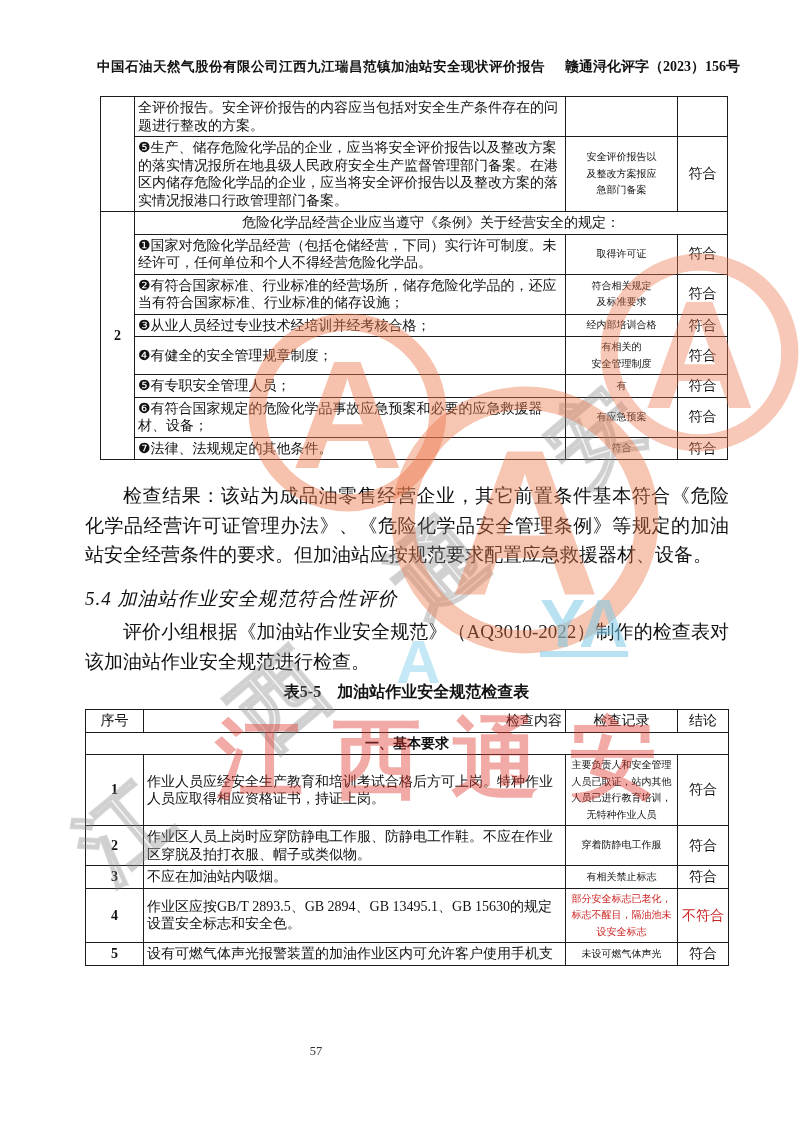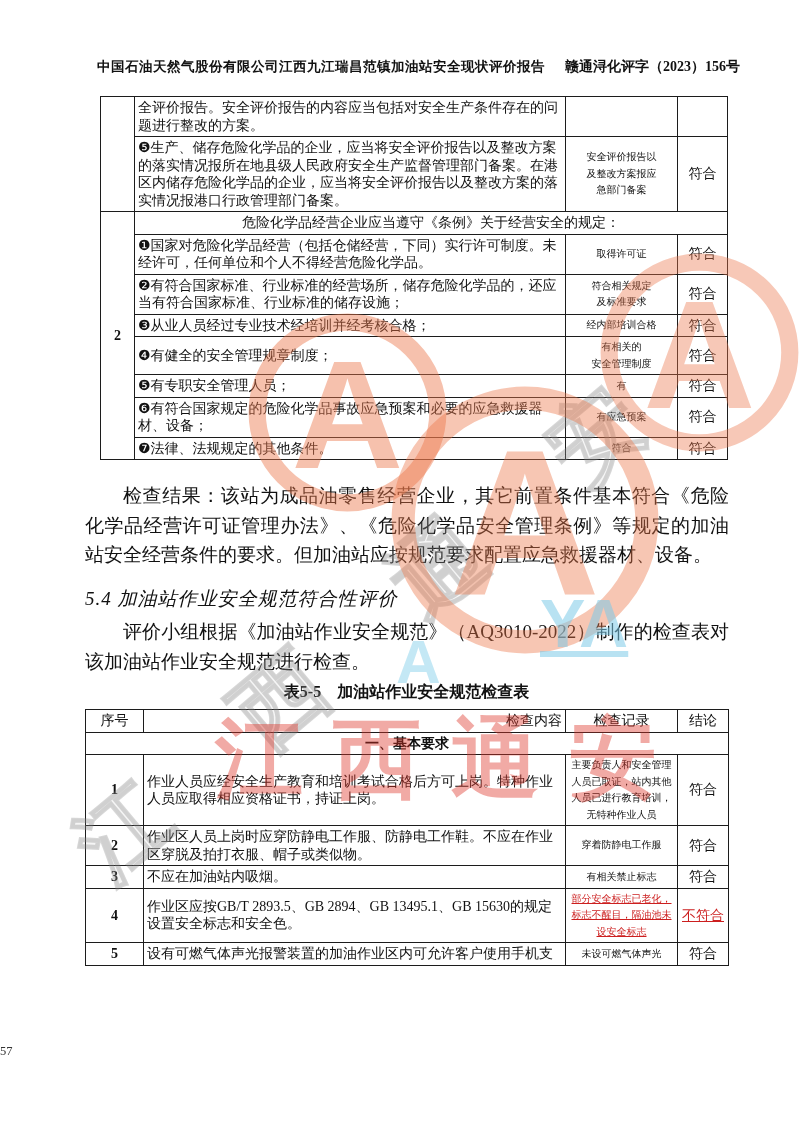--- a/index.html
+++ b/index.html
@@ -20,31 +20,31 @@
   td.no{text-align:center;font-weight:bold;font-size:14px;}
   td.content{text-align:left;}
   td.record{text-align:center;white-space:pre-line;font-size:10px;line-height:16.5px;}
   td.concl{text-align:center;}
   td.spanhead{text-align:center;}
   .t1{position:absolute;top:96px;left:100px;width:627px;}
   .t2{position:absolute;top:709px;left:85px;width:643px;}
   .t2 th{font-weight:normal;text-align:center;font-size:14px;}
   .t2 th.h-content{text-align:right;}
   .t2 td.sectionrow{text-align:center;font-weight:bold;}
-  .red{color:#cc1f1f;text-decoration:underline;}
+  .red{color:#cc1f1f;}
   
   .para{position:absolute;left:85px;width:644px;font-size:19px;line-height:29.5px;
         text-align:justify;text-indent:2em;}
   .p1{top:481px;}
   .p2{top:617px;}
   .h54{position:absolute;top:586px;left:85px;width:644px;font-size:19px;font-weight:normal;
        font-style:italic;letter-spacing:1px;}
   .caption{position:absolute;top:682px;left:85px;width:643px;text-align:center;
            font-weight:bold;font-size:16px;}
-  .pageno{position:absolute;top:1044px;left:0;width:632px;
+  .pageno{position:absolute;top:1044px;left:0;width:632px;text-align:center;
           font-size:12.5px;color:#333;}
   
   .wm{position:absolute;pointer-events:none;z-index:5;}
   .wm-gray{
     left:90px;top:800px;font-size:90px;font-weight:bold;white-space:nowrap;
     font-family:"Liberation Sans","DejaVu Sans",sans-serif;letter-spacing:115px;
     color:rgba(160,160,160,0.10);-webkit-text-stroke:2px rgba(130,130,130,0.32);
     transform:rotate(-40deg);transform-origin:0 50%;
   }
   .wm-red{

